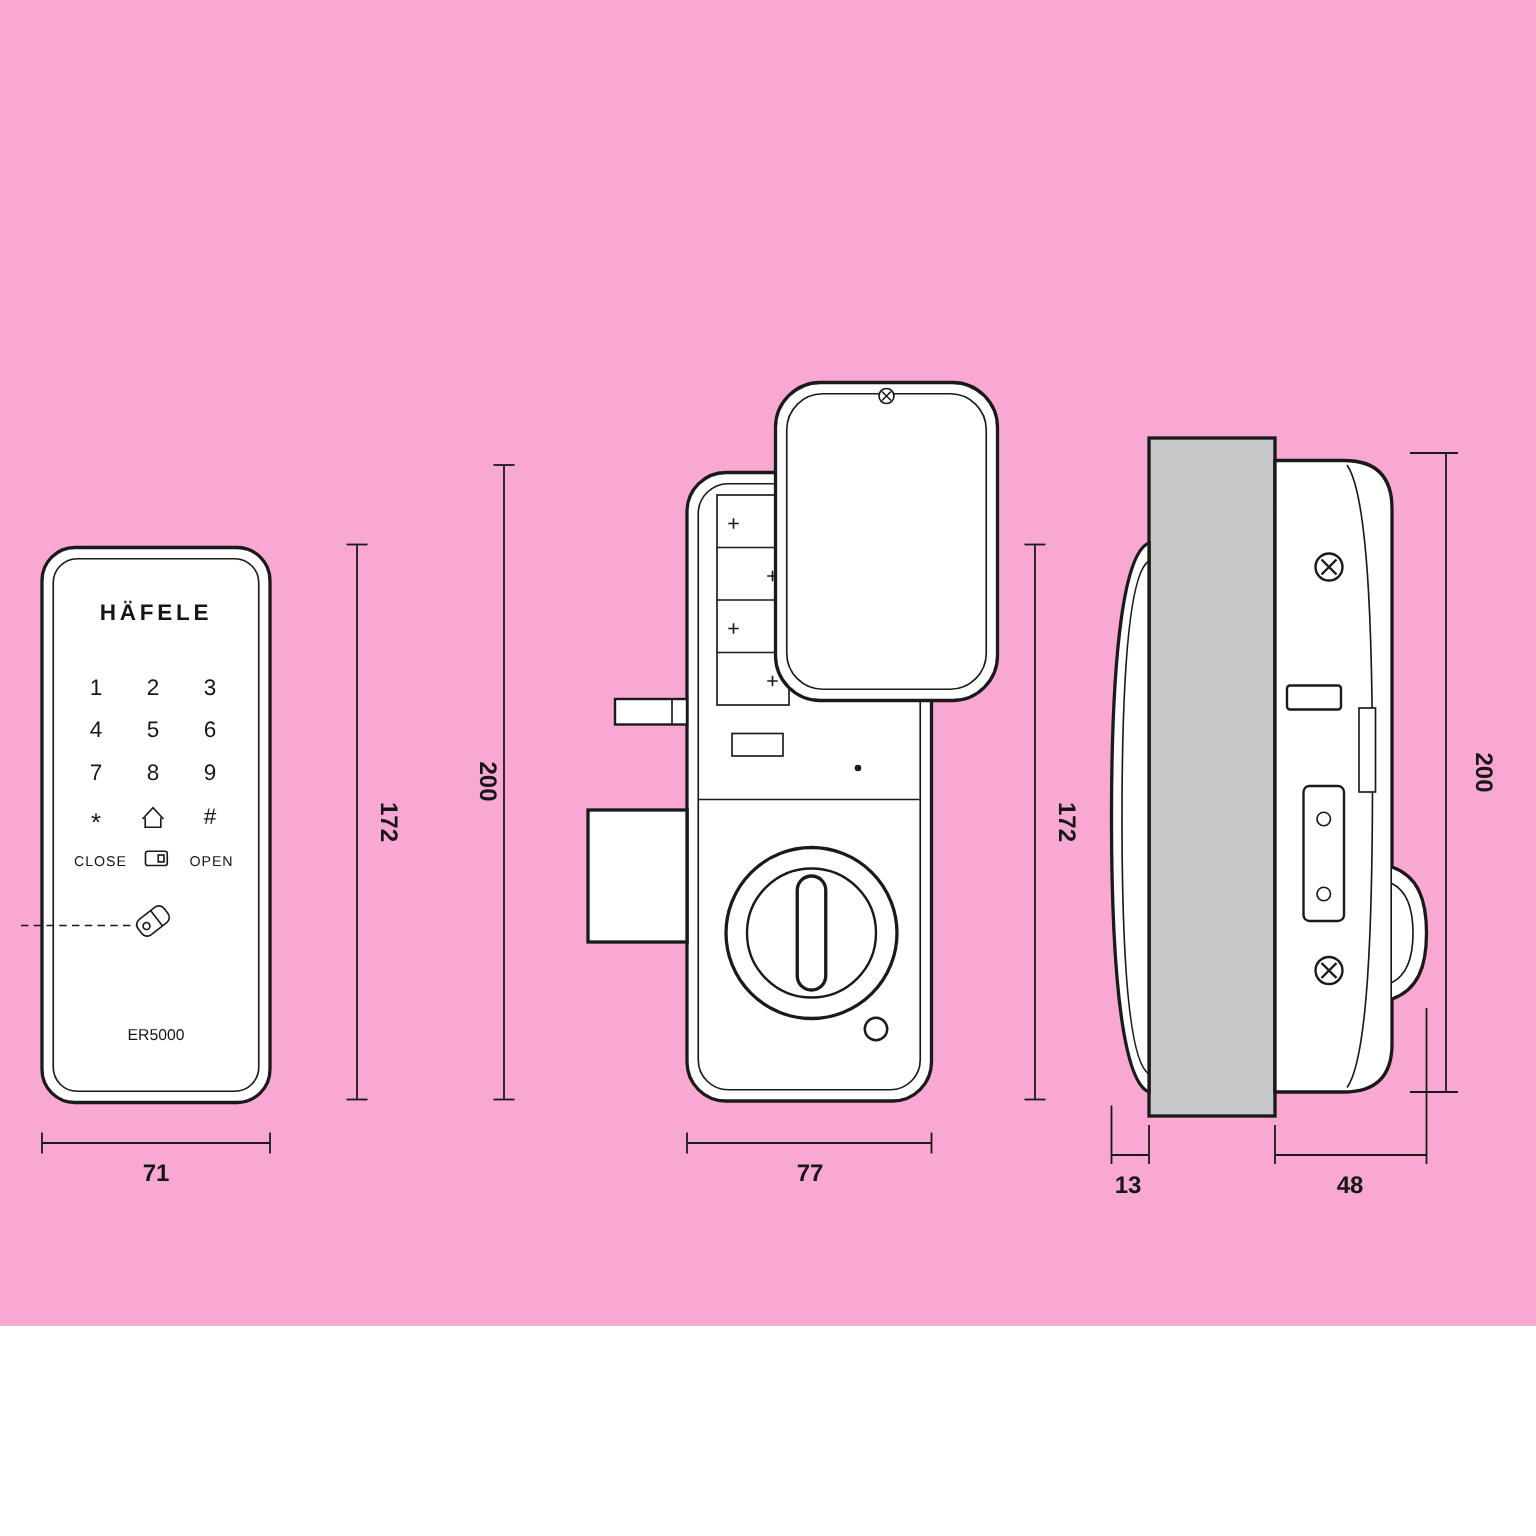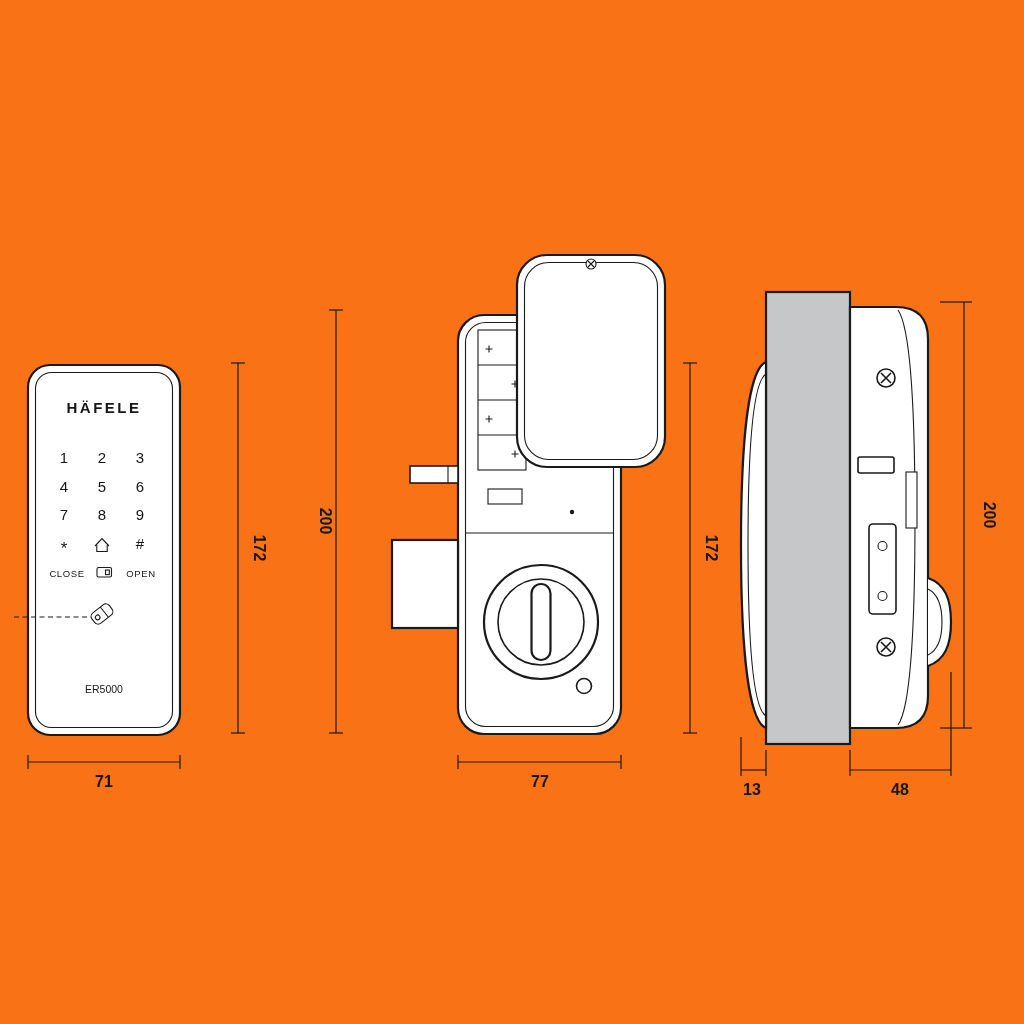--- a/index.html
+++ b/index.html
@@ -1,16 +1,16 @@
 <!DOCTYPE html>
 <html><head>
 <meta charset="utf-8">
 <style>
   html,body{margin:0;padding:0;background:#ffffff;}
-  .page{width:1024px;height:1024px;background:#f97316;position:relative;overflow:hidden;
+  .page{width:1024px;height:884px;background:#f9a8d4;position:relative;overflow:hidden;
         font-family:"Liberation Sans", sans-serif;}
   svg text{font-family:"Liberation Sans", sans-serif;fill:#161616;}
   .ln{fill:none;stroke:#1a1a1a;}
   .w1{stroke-width:1.1;}
   .w15{stroke-width:1.6;}
   .w2{stroke-width:2.2;}
   .white{fill:#ffffff;}
   .dimln{fill:none;stroke:#1a1a1a;stroke-width:1.2;}
   .dash{fill:none;stroke:#1a1a1a;stroke-width:1.1;stroke-dasharray:5 3.5;}
   text.brand{font-size:15px;font-weight:700;letter-spacing:2.5px;text-anchor:middle;}

